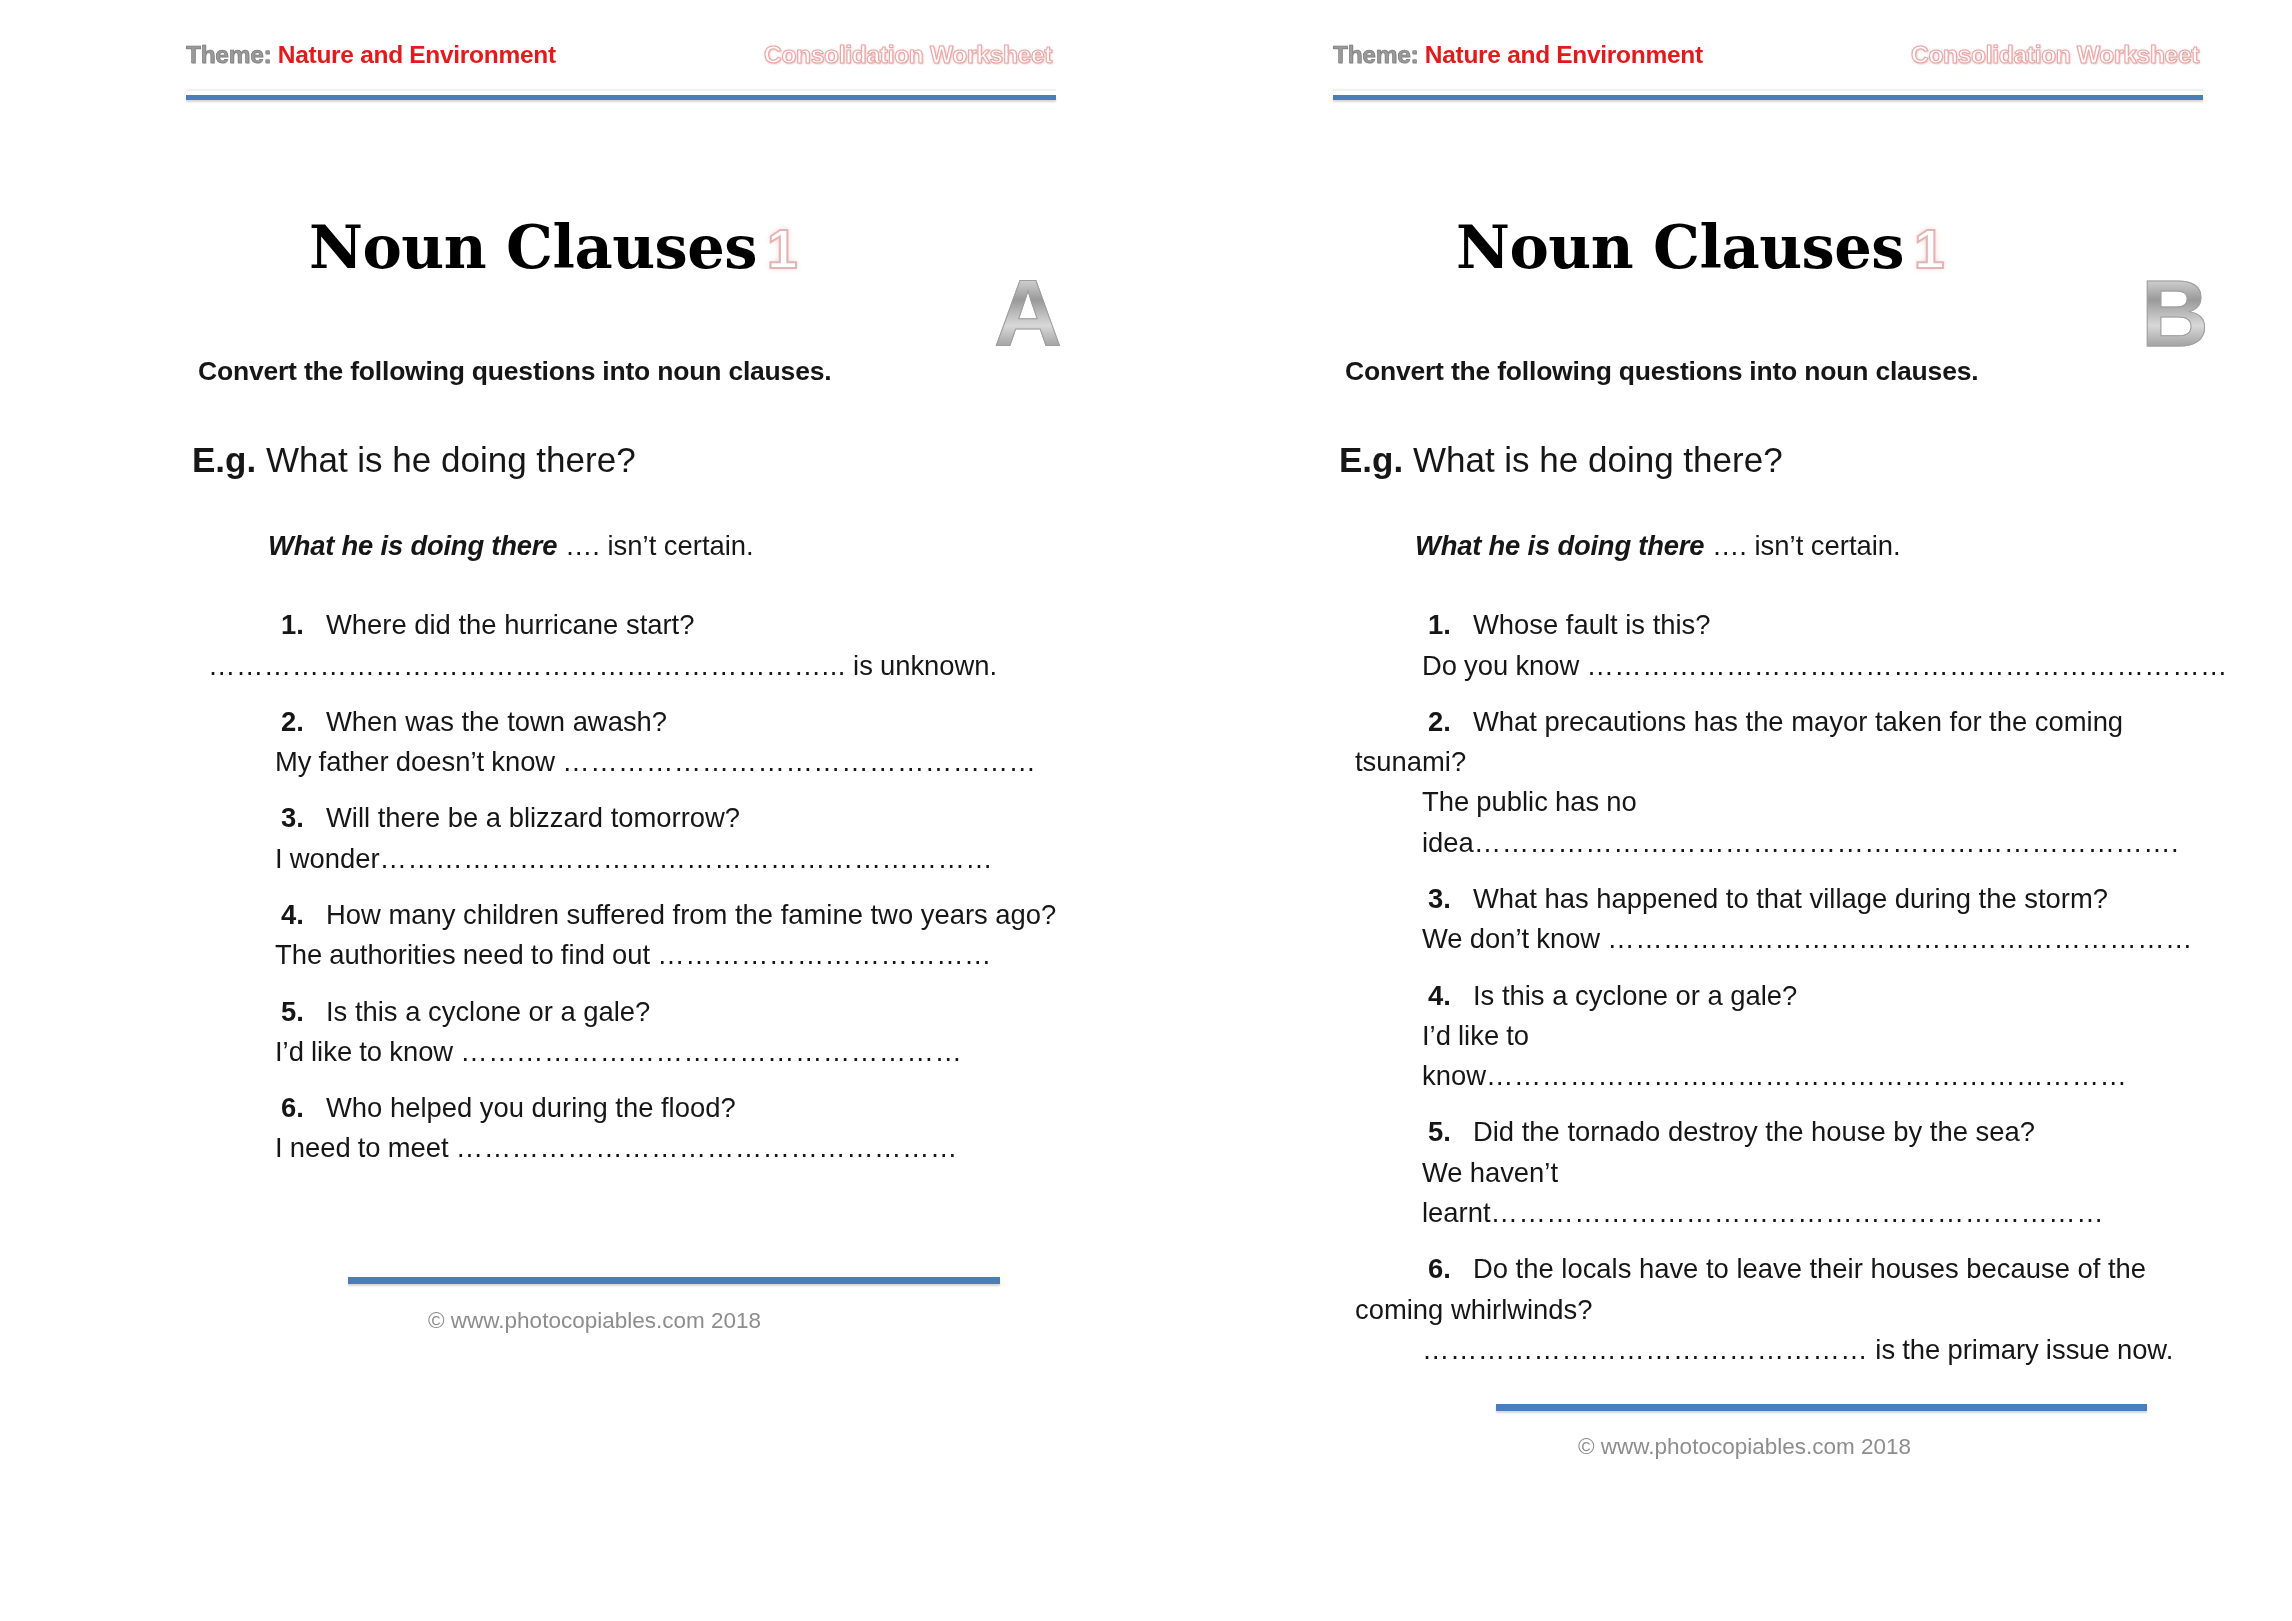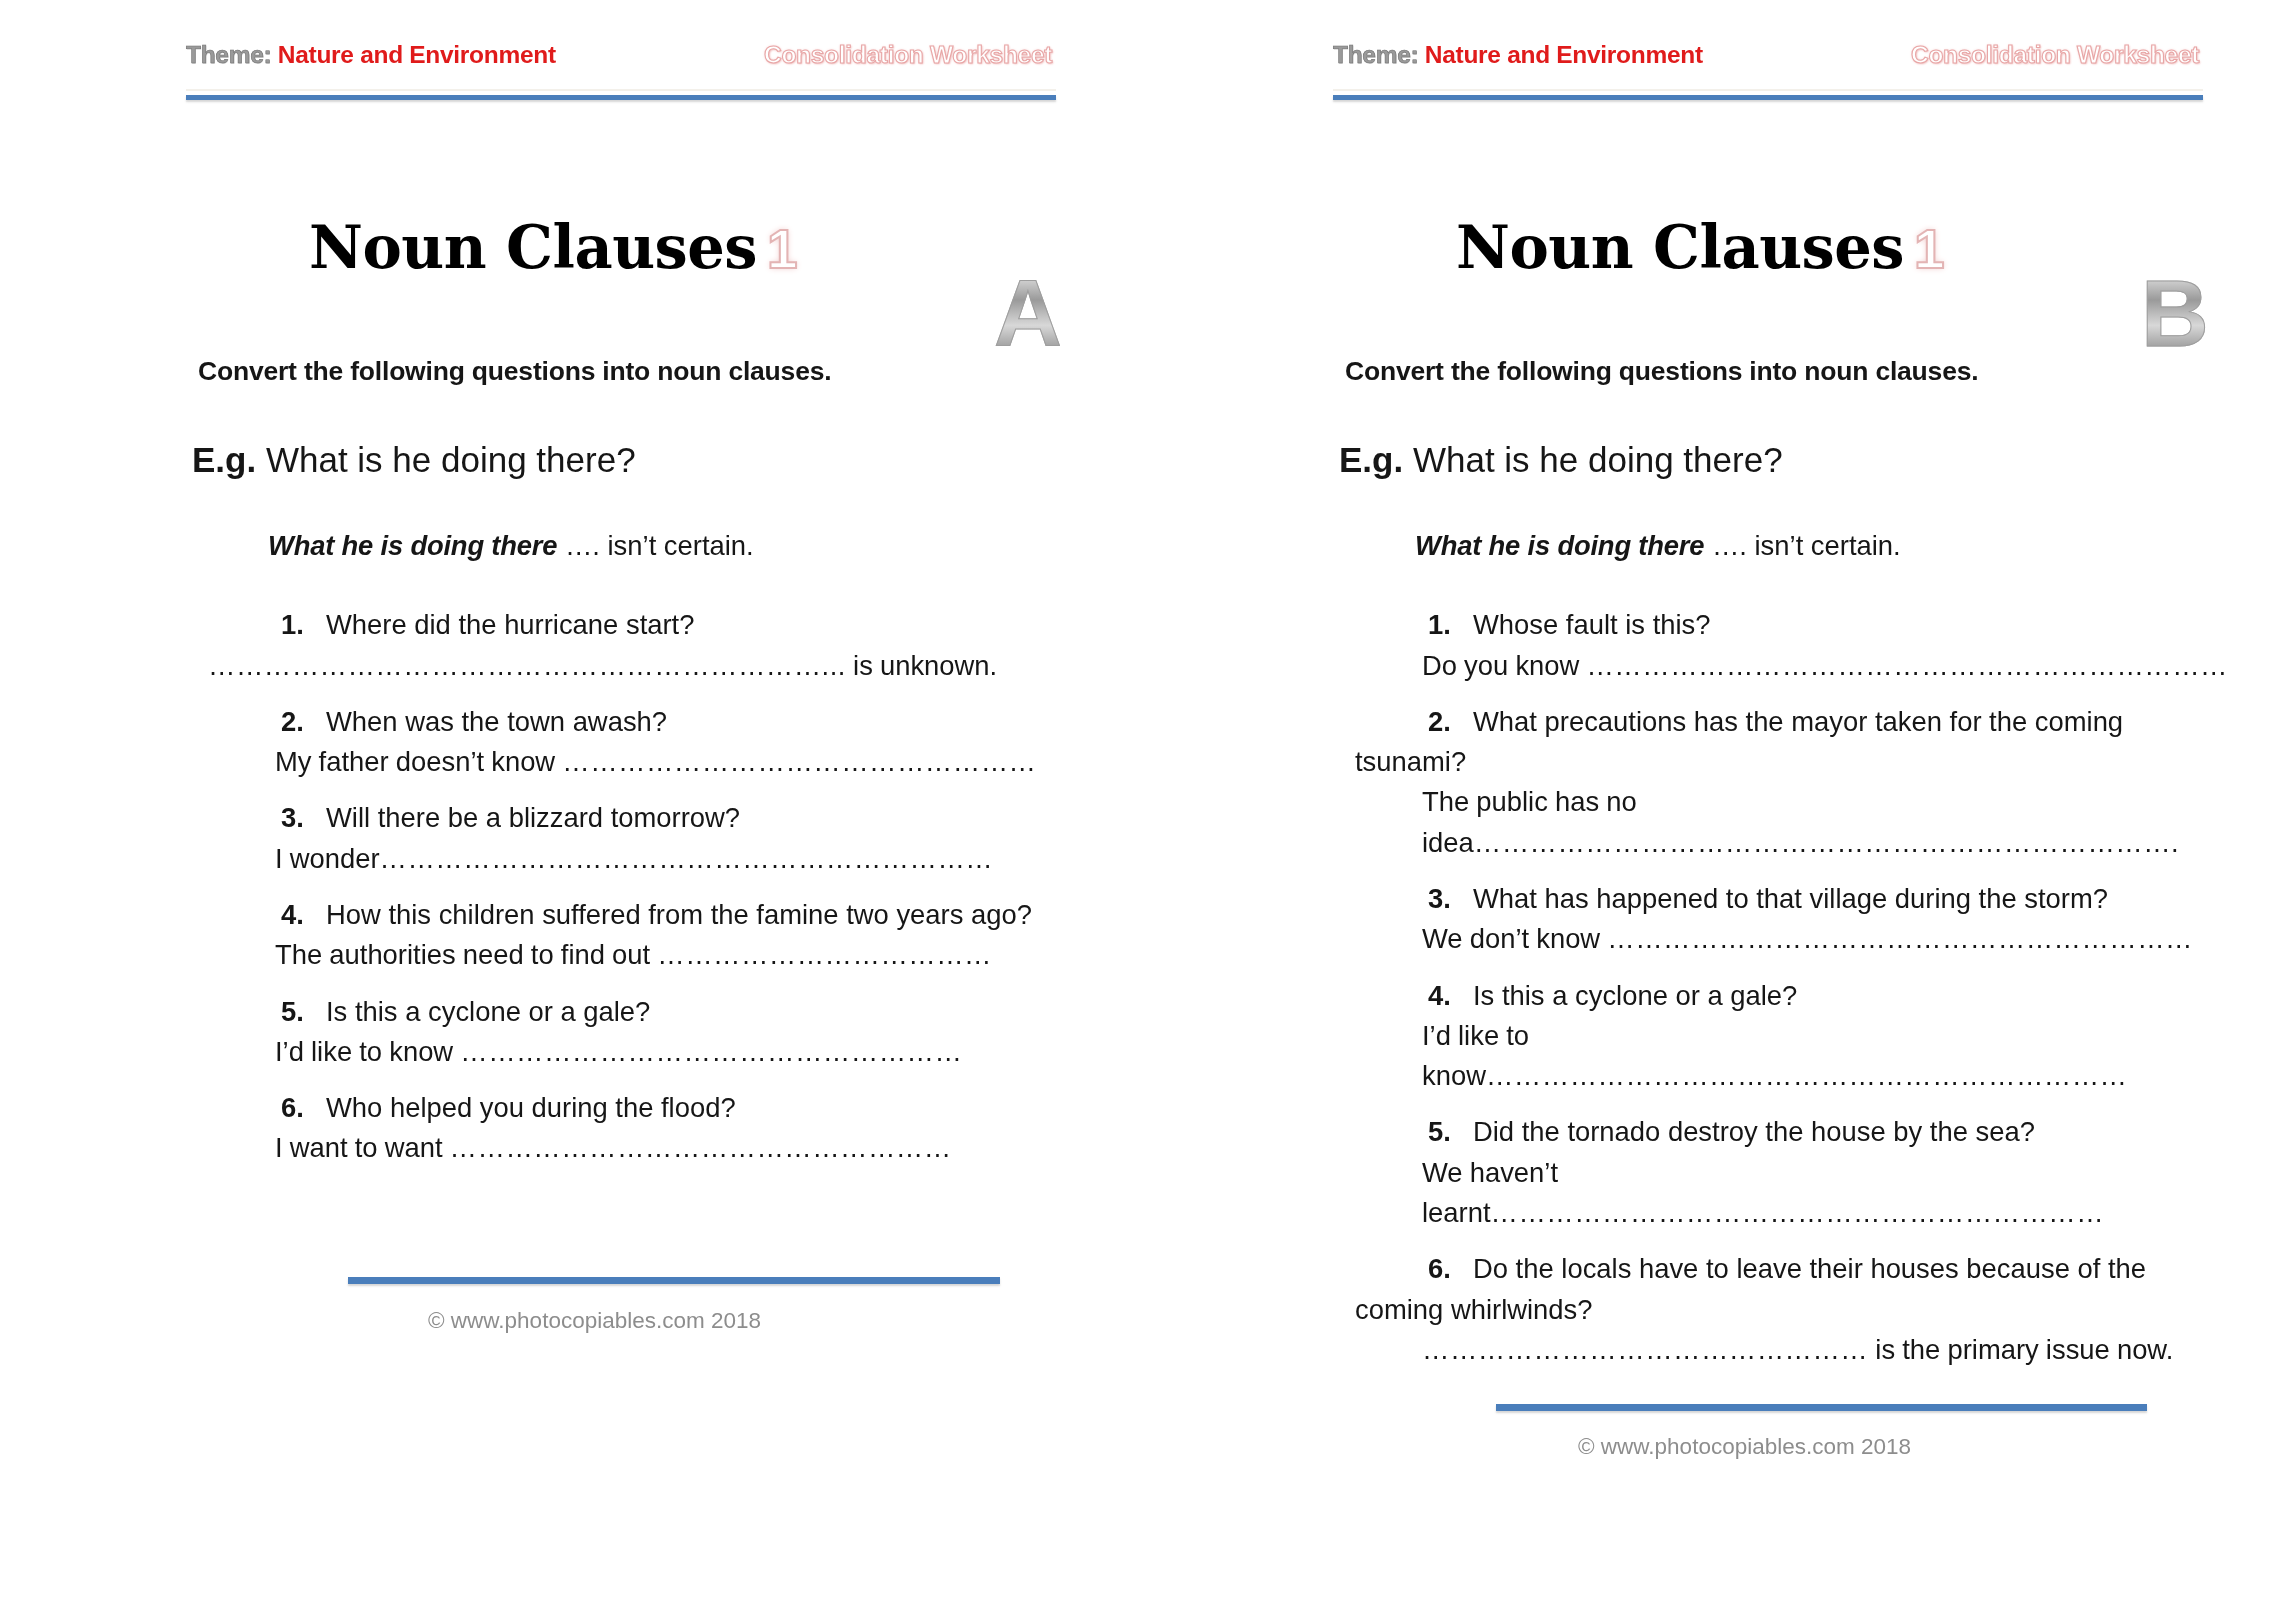--- a/index.html
+++ b/index.html
@@ -245,30 +245,30 @@
       </li>
       <li class="qitem">
         <div class="q-line"><span class="qnum">2.</span><span>When was the town awash?</span></div>
         <div class="a-line"><span>My father doesn’t know </span><span class="dots">……………………………………………</span><span></span></div>
       </li>
       <li class="qitem">
         <div class="q-line"><span class="qnum">3.</span><span>Will there be a blizzard tomorrow?</span></div>
         <div class="a-line"><span>I wonder</span><span class="dots">…………………………………………………………</span><span></span></div>
       </li>
       <li class="qitem">
-        <div class="q-line"><span class="qnum">4.</span><span>How this children suffered from the famine two years ago?</span></div>
+        <div class="q-line"><span class="qnum">4.</span><span>How many children suffered from the famine two years ago?</span></div>
         <div class="a-line"><span>The authorities need to find out </span><span class="dots">………………………………</span><span></span></div>
       </li>
       <li class="qitem">
         <div class="q-line"><span class="qnum">5.</span><span>Is this a cyclone or a gale?</span></div>
         <div class="a-line"><span>I’d like to know </span><span class="dots">………………………………………………</span><span></span></div>
       </li>
       <li class="qitem">
         <div class="q-line"><span class="qnum">6.</span><span>Who helped you during the flood?</span></div>
-        <div class="a-line"><span>I want to want </span><span class="dots">………………………………………………</span><span></span></div>
+        <div class="a-line"><span>I need to meet </span><span class="dots">………………………………………………</span><span></span></div>
       </li>
     </ol>
   </div>
 
   <div class="footer-rule"></div>
   <div class="copyright">© www.photocopiables.com   2018</div>
 </section>
 
 <section class="sheet panel-b">
 

